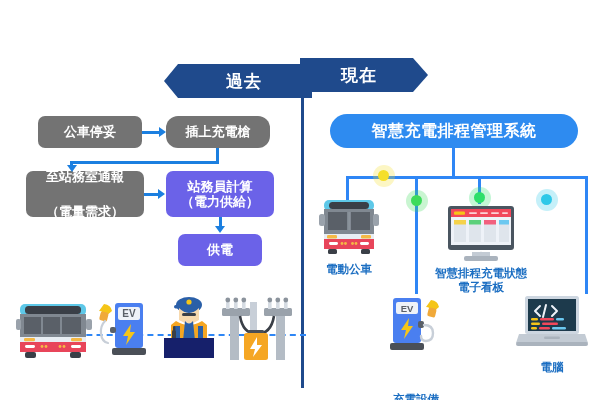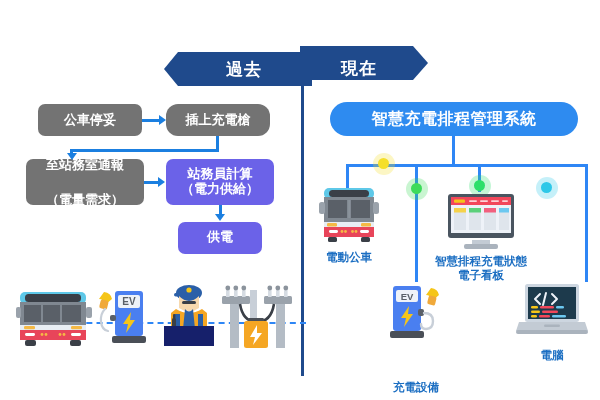--- a/index.html
+++ b/index.html
@@ -3,56 +3,56 @@
 <meta charset="utf-8">
 <style>
   html,body{margin:0;padding:0;}
   body{
     width:600px;height:400px;
     background:#ffffff;
     font-family:"Liberation Sans","DejaVu Sans",sans-serif;
     overflow:hidden;
     position:relative;
   }
-  #stage{position:absolute;left:0;top:4px;width:600px;height:297px;}
+  #stage{position:absolute;left:0;top:16px;width:600px;height:297px;}
   .abs{position:absolute;}
 
   
   .banner{
     position:absolute;
     display:flex;align-items:center;justify-content:center;
     color:#ffffff;font-weight:bold;letter-spacing:1px;
     box-sizing:border-box;
   }
   #banner-past{
     left:164px;top:48px;width:148px;height:34px;
     background:#1f4a8c;
     clip-path:polygon(0% 50%, 14px 0%, 100% 0%, 100% 100%, 14px 100%);
     font-size:17px;padding-left:12px;
   }
   #banner-now{
     left:300px;top:42px;width:128px;height:34px;
     background:#1f4a8c;
     clip-path:polygon(0% 0%, calc(100% - 15px) 0%, 100% 50%, calc(100% - 15px) 100%, 0% 100%);
-    font-size:17px;padding-right:10px;align-items:flex-end;
+    font-size:17px;padding-right:10px;
   }
 
   
   #divider{left:301px;top:76px;width:3px;height:296px;background:#1f4a8c;}
 
   
   .fbox{
     position:absolute;box-sizing:border-box;
     border-radius:7px;
     display:flex;flex-direction:column;align-items:center;justify-content:center;
     color:#ffffff;font-weight:bold;font-size:13px;line-height:1.16;
     text-align:center;
   }
   .fbox.green{background:#737373;}
-  .fbox.purple{background:#6b62e8;font-family:Liberation Mono, monospace;}
+  .fbox.purple{background:#6b62e8;}
   .fbox span{display:block;white-space:nowrap;}
 
   #fb-park {left:38px; top:100px; width:104px;height:32px;}
   #fb-plug {left:166px;top:100px; width:104px;height:32px;border-radius:12px;}
   #fb-report{left:26px; top:155px; width:118px;height:46px;gap:20px;}
   #fb-calc  {left:166px;top:155px; width:108px;height:46px;}
   #fb-supply{left:178px;top:218px; width:84px; height:32px;justify-content:center;}
 
   
   .fl{position:absolute;background:#1b7fe0;}

